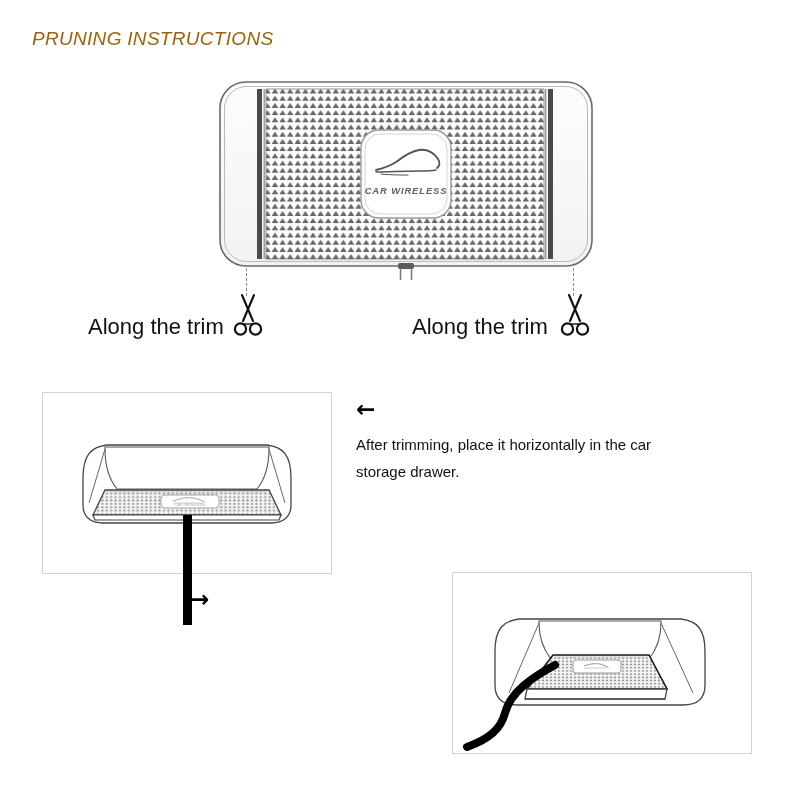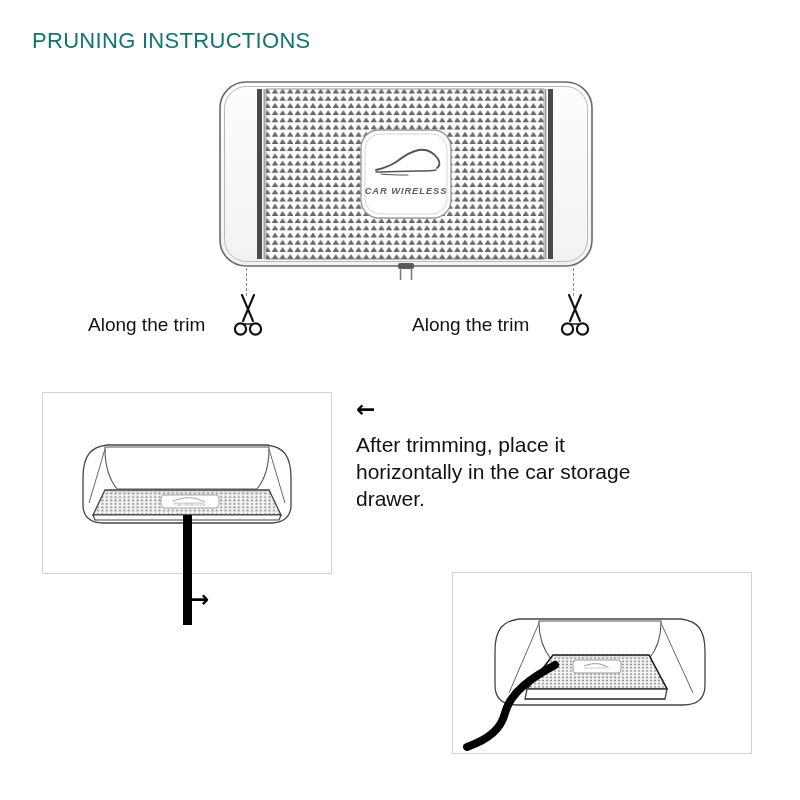--- a/index.html
+++ b/index.html
@@ -22,40 +22,41 @@
     inset: 0;
     width: 800px;
     height: 800px;
   }
 
   
   .title {
     position: absolute;
     left: 32px;
     top: 28px;
-    font-size: 22px;
+    font-size: 19px;
     font-weight: 400;
     letter-spacing: 0.3px;
-    color: #0f766e;
+    color: #a16207;
     white-space: nowrap;
+    font-style: italic;
   }
 
   
   .figure-main {
     position: absolute;
     left: 218px;
     top: 80px;
     width: 376px;
     height: 188px;
   }
 
   
   .cut-label {
     position: absolute;
-    font-size: 19px;
+    font-size: 22px;
     color: #111111;
     white-space: nowrap;
   }
   .cut-label-left  { left: 88px;  top: 314px; }
   .cut-label-right { left: 412px; top: 314px; }
 
   .scissors {
     position: absolute;
     width: 34px;
     height: 46px;
@@ -99,21 +100,21 @@
   .caption-arrow {
     font-size: 23px;
     line-height: 1;
     color: #000000;
     margin-bottom: 10px;
     display: block;
     font-family: "DejaVu Sans", sans-serif;
     font-weight: bold;
   }
   .caption-text {
-    font-size: 21px;
+    font-size: 15px;
     line-height: 27px;
     color: #111111;
     display: block;
     white-space: pre-line;
   }
   .caption-horizontal {
     left: 356px;
     top: 398px;
     width: 318px;
   }

